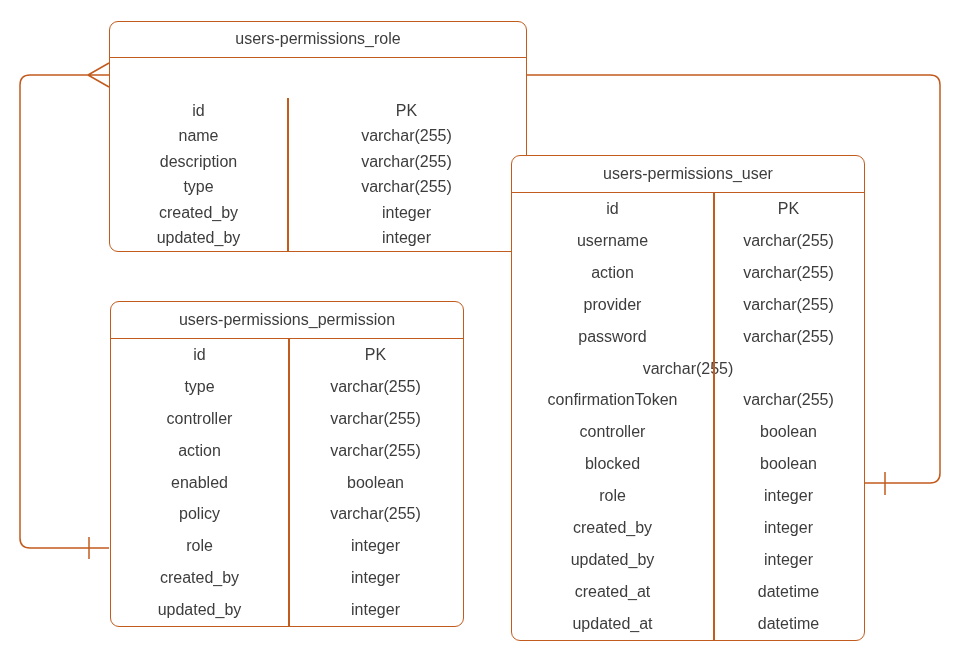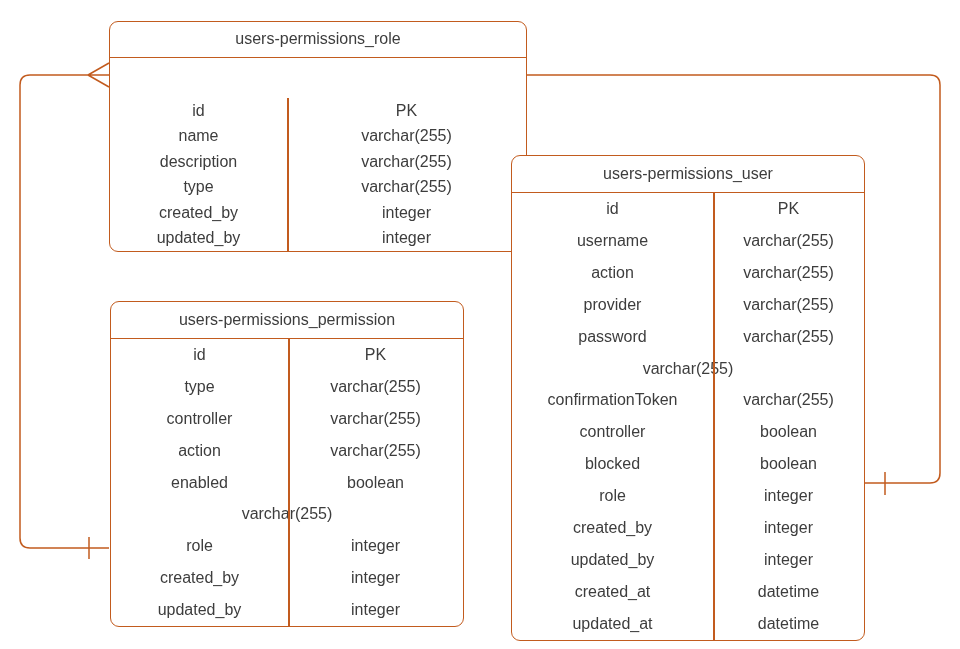--- a/index.html
+++ b/index.html
@@ -164,20 +164,21 @@
         </div>
         <div class="erd-row">
           <div class="erd-cell c1">action</div>
           <div class="erd-cell c2">varchar(255)</div>
         </div>
         <div class="erd-row">
           <div class="erd-cell c1">enabled</div>
           <div class="erd-cell c2">boolean</div>
         </div>
         <div class="erd-row">
+          <div class="erd-cell c1">policy</div>
           <div class="erd-cell c2">varchar(255)</div>
         </div>
         <div class="erd-row">
           <div class="erd-cell c1">role</div>
           <div class="erd-cell c2">integer</div>
         </div>
         <div class="erd-row">
           <div class="erd-cell c1">created_by</div>
           <div class="erd-cell c2">integer</div>
         </div>

